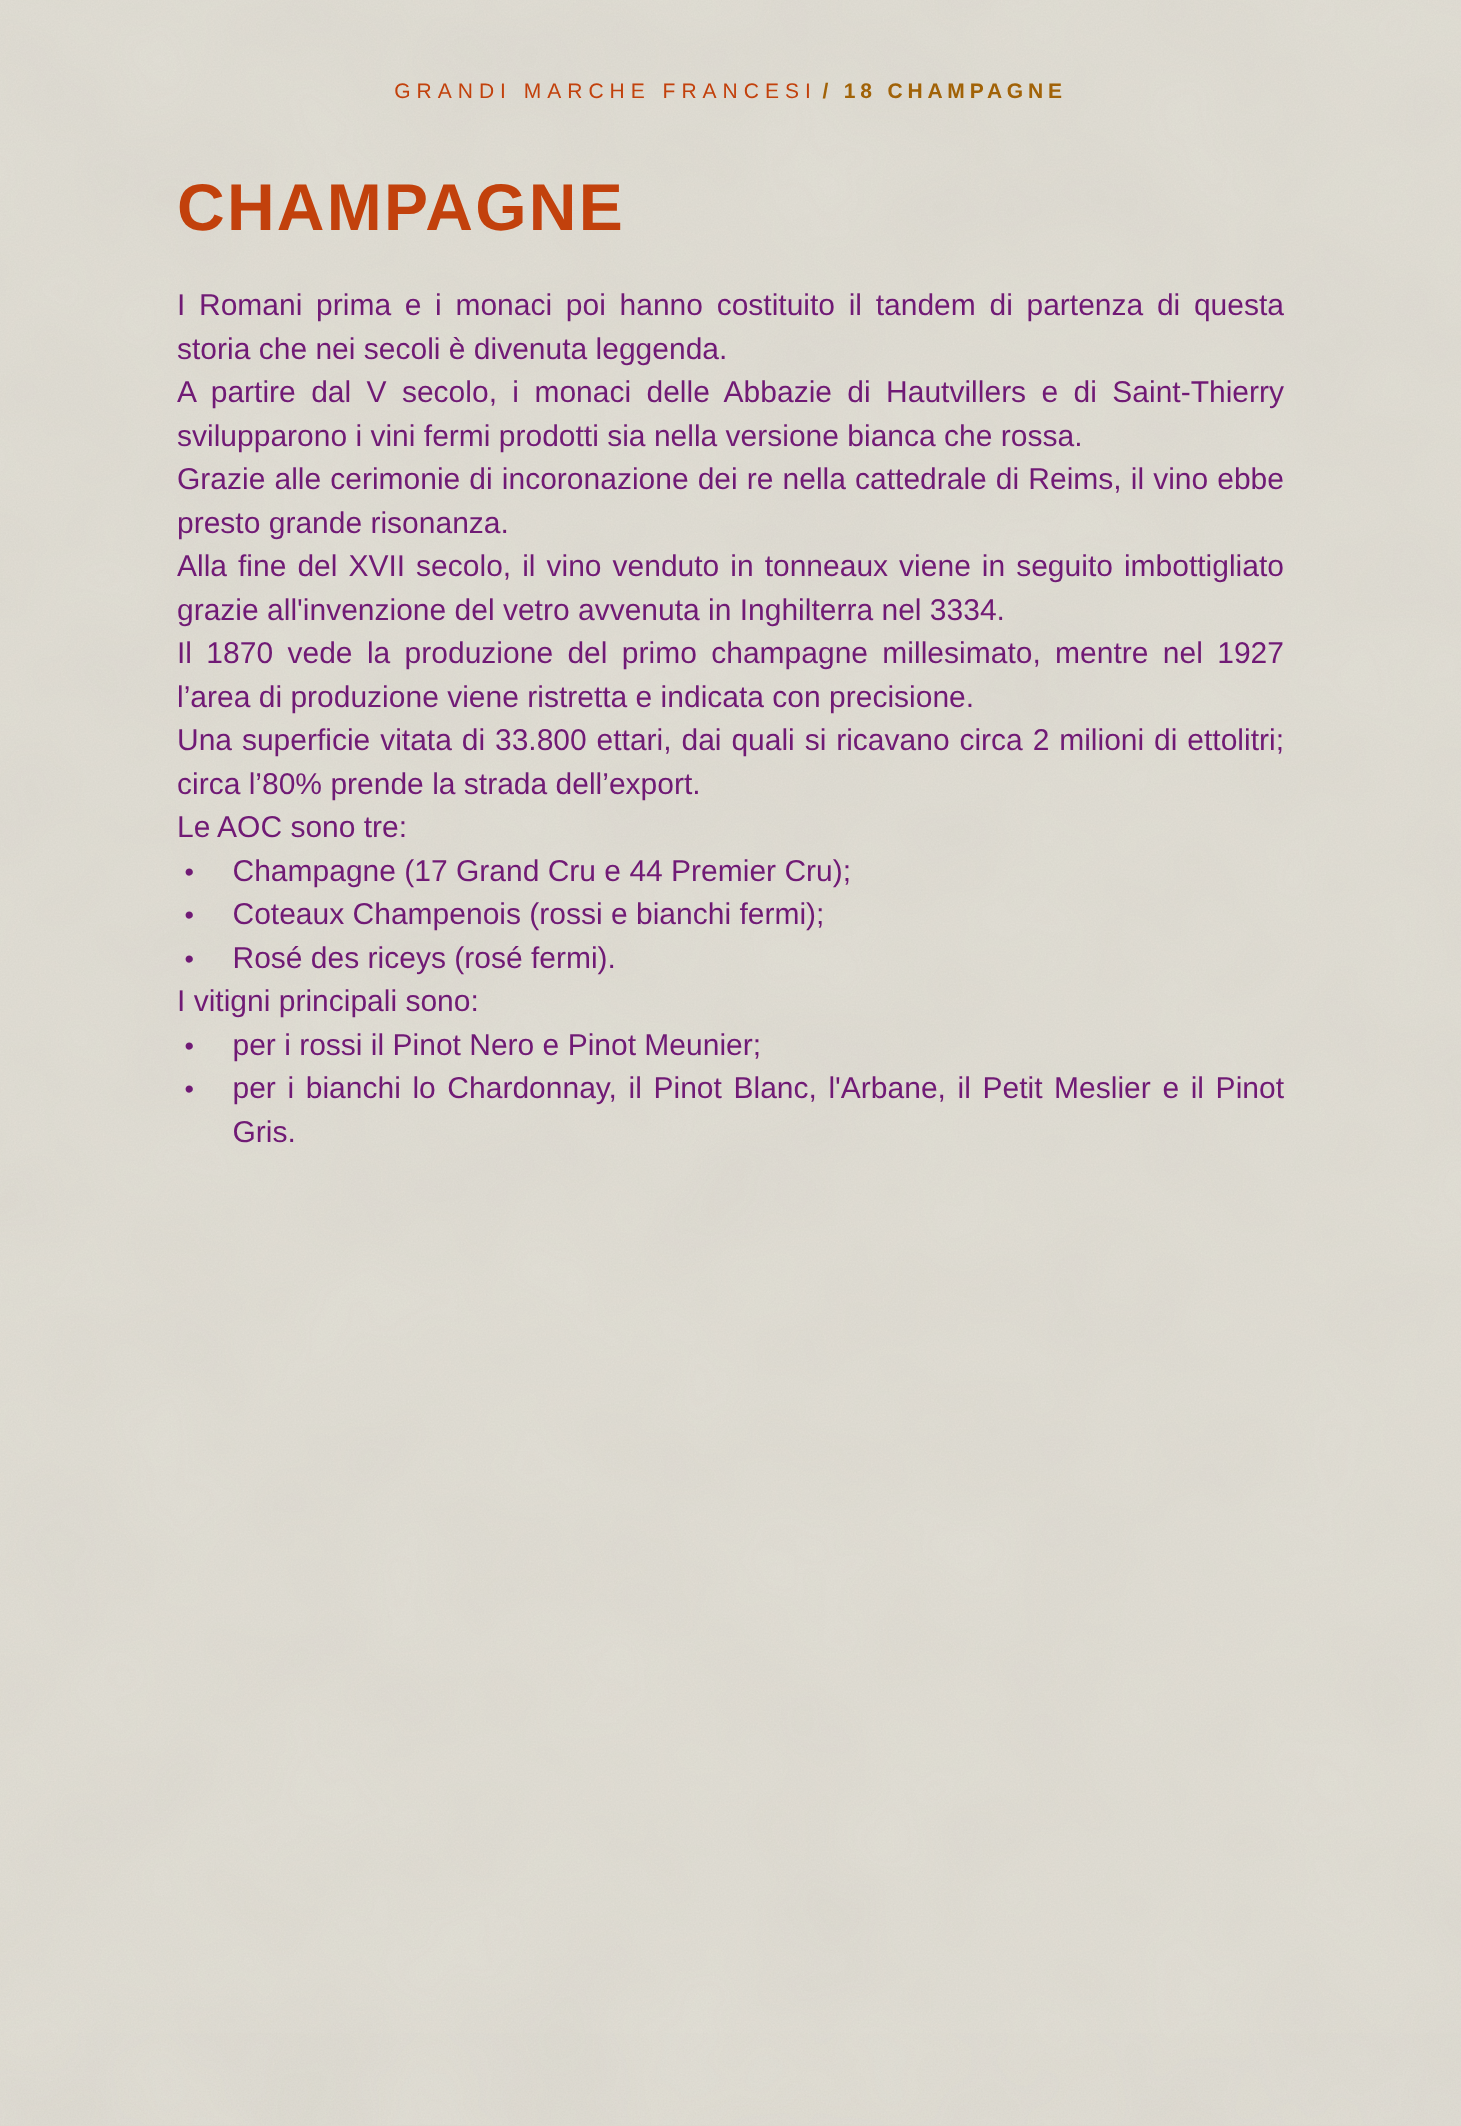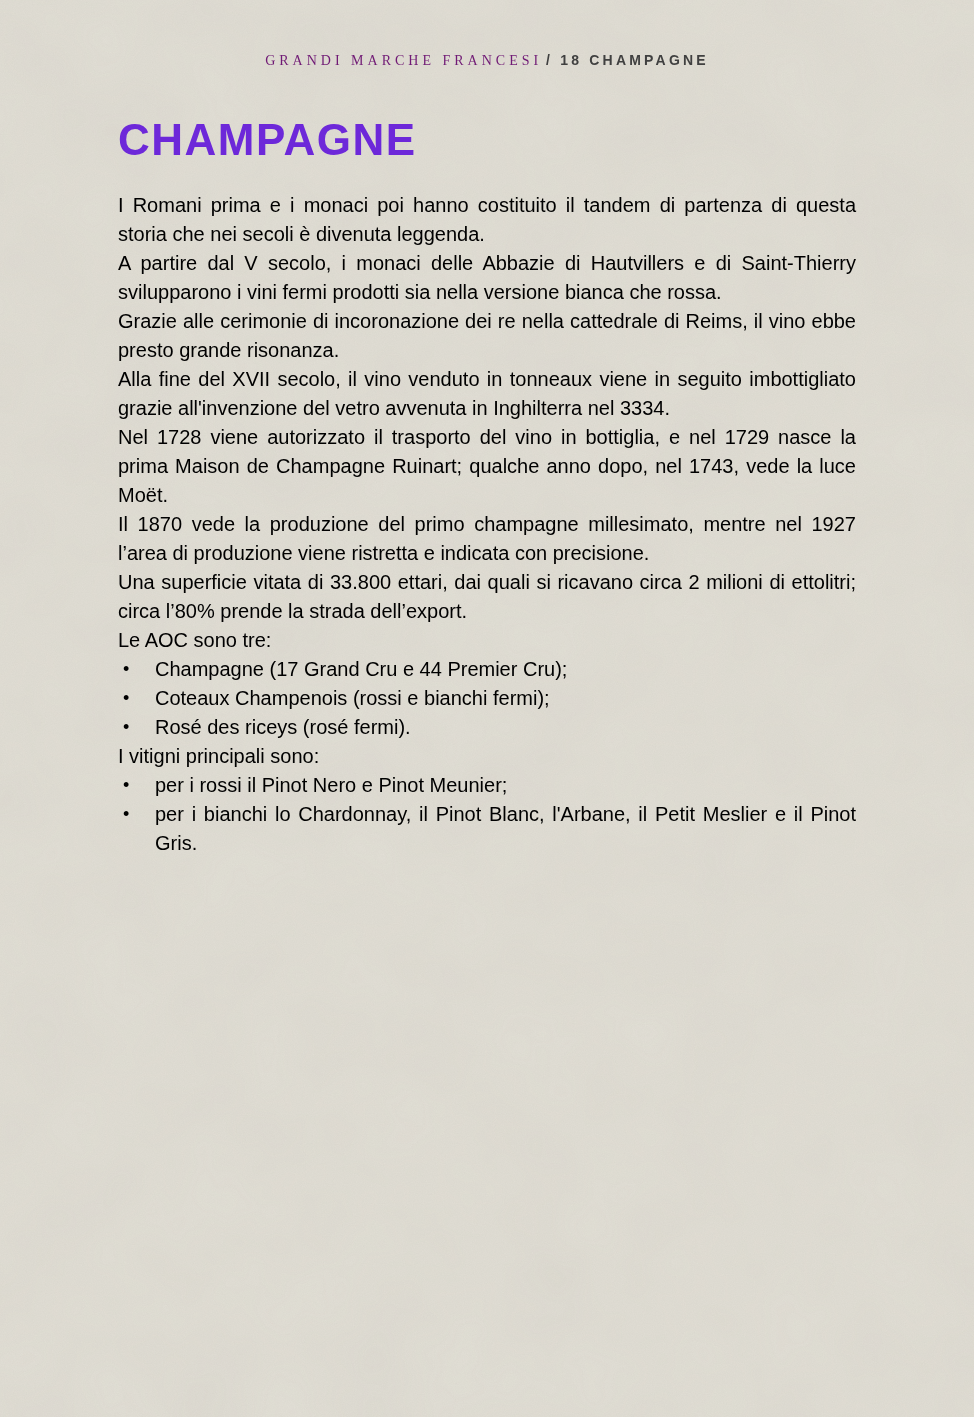--- a/index.html
+++ b/index.html
@@ -29,41 +29,40 @@
     z-index: 2;
   }
   .breadcrumb {
     margin-top: 50px;
     text-align: center;
     font-size: 14px;
     line-height: 20px;
     white-space: nowrap;
   }
   .breadcrumb .crumb-section {
-    color: #701a75;
+    color: #c2410c;
     font-weight: 400;
     letter-spacing: 4px;
-    font-family: Liberation Serif, serif;
   }
   .breadcrumb .crumb-chapter {
-    color: #404040;
+    color: #a16207;
     font-weight: 700;
     letter-spacing: 3.2px;
   }
   .page-title {
     margin: 46px 0 0 0;
     font-size: 44px;
     line-height: 46px;
     font-weight: 700;
     letter-spacing: 1.5px;
-    color: #6d28d9;
+    color: #c2410c;
   }
   .body-text {
     margin-top: 28px;
-    color: #000000;
+    color: #701a75;
     font-size: 20px;
     line-height: 29px;
   }
   .body-text p {
     margin: 0;
     text-align: justify;
   }
   .bullet-row {
     display: flex;
     align-items: flex-start;
@@ -104,21 +103,20 @@
       <span class="crumb-chapter">/ 18 CHAMPAGNE</span>
     </div>
 
     <h1 class="page-title">CHAMPAGNE</h1>
 
     <div class="body-text" id="body-text">
         <p>I Romani prima e i monaci poi hanno costituito il tandem di partenza di questa storia che nei secoli è divenuta leggenda.</p>
         <p>A partire dal V secolo, i monaci delle Abbazie di Hautvillers e di Saint-Thierry svilupparono i vini fermi prodotti sia nella versione bianca che rossa.</p>
         <p>Grazie alle cerimonie di incoronazione dei re nella cattedrale di Reims, il vino ebbe presto grande risonanza.</p>
         <p>Alla fine del XVII secolo, il vino venduto in tonneaux viene in seguito imbottigliato grazie all'invenzione del vetro avvenuta in Inghilterra nel 3334.</p>
-        <p>Nel 1728 viene autorizzato il trasporto del vino in bottiglia, e nel 1729 nasce la prima Maison de Champagne Ruinart; qualche anno dopo, nel 1743, vede la luce Moët.</p>
         <p>Il 1870 vede la produzione del primo champagne millesimato, mentre nel 1927 l’area di produzione viene ristretta e indicata con precisione.</p>
         <p>Una superficie vitata di 33.800 ettari, dai quali si ricavano circa 2 milioni di ettolitri; circa l’80% prende la strada dell’export.</p>
         <p>Le AOC sono tre:</p>
         <div>
           <div class="bullet-row">
             <span class="bullet-dot">•</span>
             <span class="bullet-text">Champagne (17 Grand Cru e 44 Premier Cru);</span>
           </div>
           <div class="bullet-row">
             <span class="bullet-dot">•</span>

